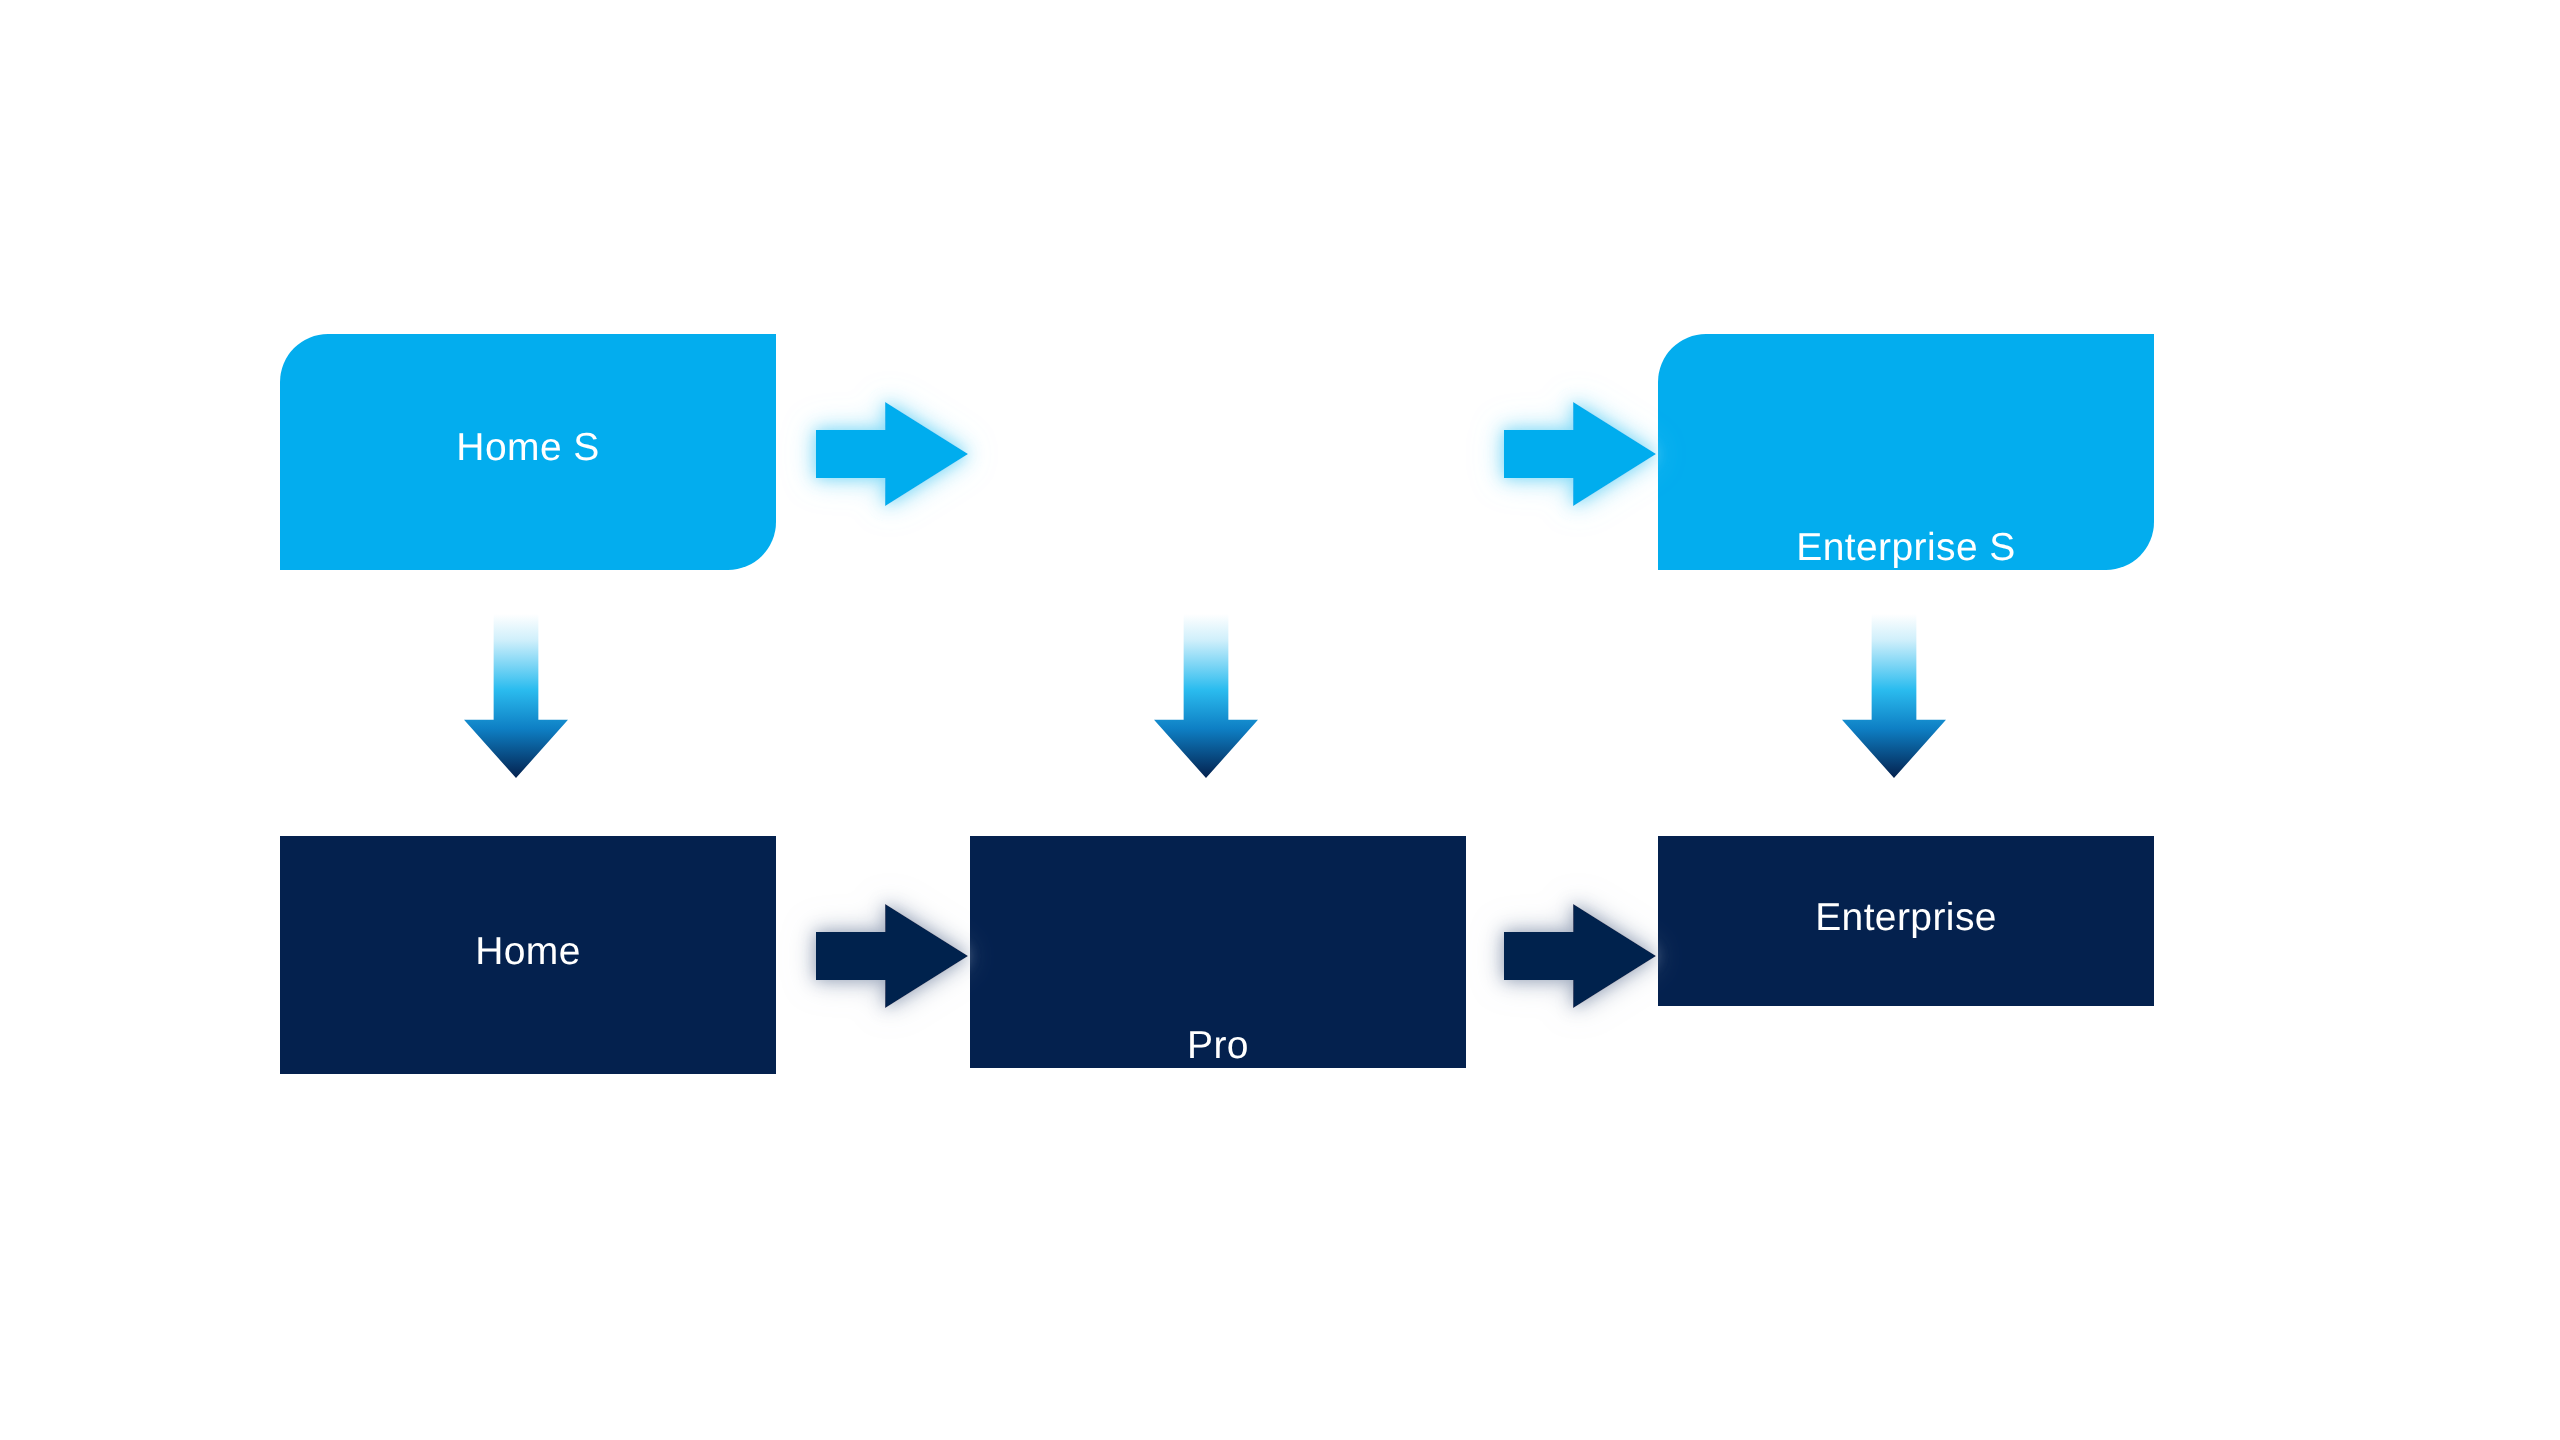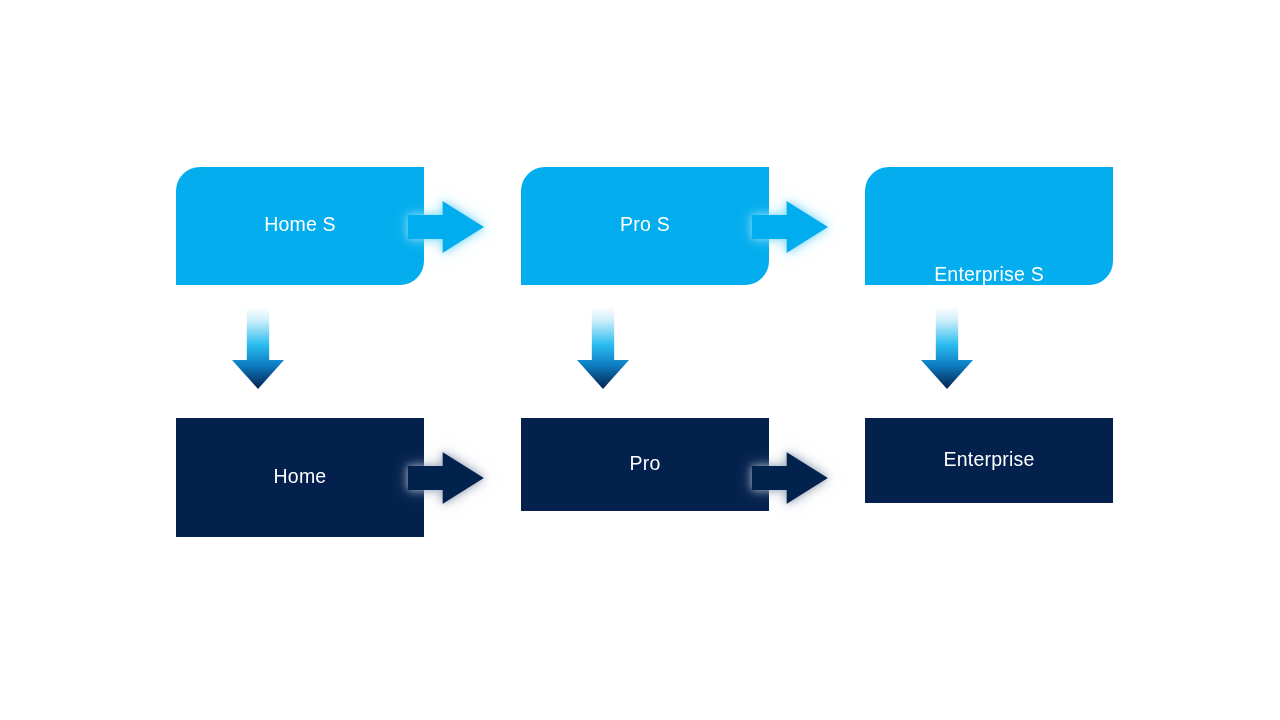--- a/index.html
+++ b/index.html
@@ -23,21 +23,20 @@
     height: 720px;
   }
 
   
   .node {
     position: absolute;
     display: flex;
     align-items: center;
     justify-content: center;
     box-sizing: border-box;
-    margin-left: 36px;
   }
   .node-label {
     color: #ffffff;
     font-size: 19.5px;
     font-weight: 400;
     line-height: 1;
     letter-spacing: 0.2px;
     white-space: nowrap;
     position: relative;
     top: -1px;
@@ -61,23 +60,20 @@
   }
   .arrow svg { display: block; overflow: visible; }
 </style>
 </head>
 <body>
 
 <div id="canvas">
     <div class="node tier-s" style="left: 140px; top: 167px; width: 248px; height: 118px;">
       <span class="node-label">Home S</span>
     </div>
-    <div class="node tier-s" style="left: 485px; top: 167px; width: 248px; height: 118px;">
-      <span class="node-label">Pro S</span>
-    </div>
     <div class="node tier-s" style="left: 829px; top: 167px; width: 248px; height: 118px; align-items: flex-end;">
       <span class="node-label">Enterprise S</span>
     </div>
     <div class="arrow" style="left: 408px; top: 201px; width: 76px; height: 52px;">
       <svg width="76" height="52" viewBox="0 0 76 52">
         <defs>
           <filter id="gl0" x="-60%" y="-60%" width="220%" height="220%">
             <feDropShadow dx="0" dy="0" stdDeviation="3.6" flood-color="#7FD9F7" flood-opacity="0.95"></feDropShadow>
             <feDropShadow dx="0" dy="0" stdDeviation="6.5" flood-color="#7FD9F7" flood-opacity="0.55"></feDropShadow>
           </filter>
@@ -92,21 +88,21 @@
             <feDropShadow dx="0" dy="0" stdDeviation="3.6" flood-color="#7FD9F7" flood-opacity="0.95"></feDropShadow>
             <feDropShadow dx="0" dy="0" stdDeviation="6.5" flood-color="#7FD9F7" flood-opacity="0.55"></feDropShadow>
           </filter>
         </defs>
         <polygon points="0.00,13.94 34.58,13.94 34.58,0.00 76.00,26.00 34.58,52.00 34.58,38.06 0.00,38.06" fill="#03ADEE" filter="url(#gl1)"></polygon>
       </svg>
     </div>
     <div class="node tier-base" style="left: 140px; top: 418px; width: 248px; height: 119px;">
       <span class="node-label">Home</span>
     </div>
-    <div class="node tier-base" style="left: 485px; top: 418px; width: 248px; height: 93px;">
+    <div class="node tier-base" style="left: 485px; top: 418px; width: 248px; height: 116px; align-items: flex-end;">
       <span class="node-label">Pro</span>
     </div>
     <div class="node tier-base" style="left: 829px; top: 418px; width: 248px; height: 85px;">
       <span class="node-label">Enterprise</span>
     </div>
     <div class="arrow" style="left: 408px; top: 452px; width: 76px; height: 52px;">
       <svg width="76" height="52" viewBox="0 0 76 52">
         <defs>
           <filter id="gl2" x="-60%" y="-60%" width="220%" height="220%">
             <feDropShadow dx="0" dy="0" stdDeviation="3.6" flood-color="#9BA7BC" flood-opacity="0.95"></feDropShadow>

